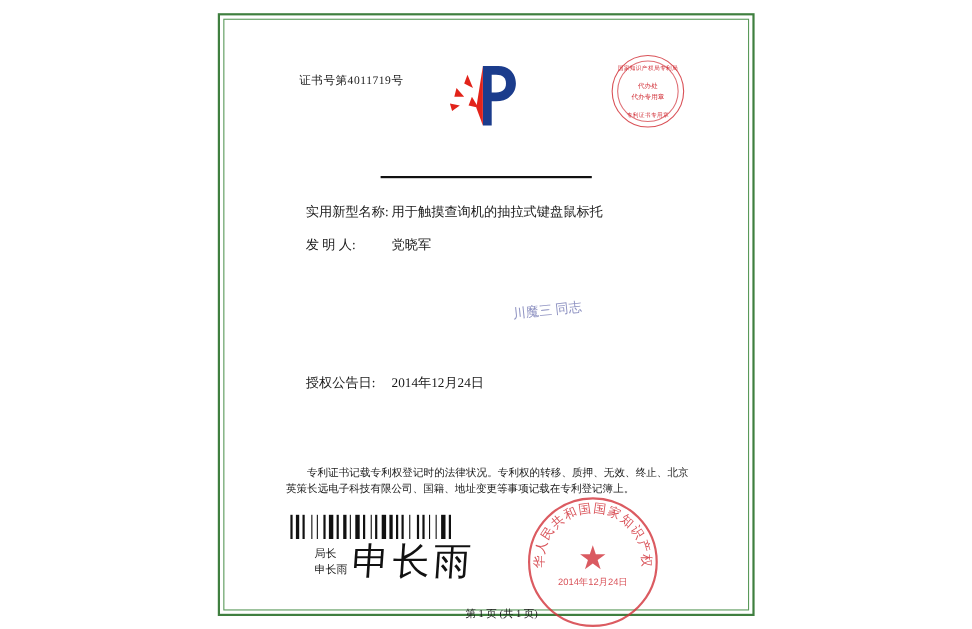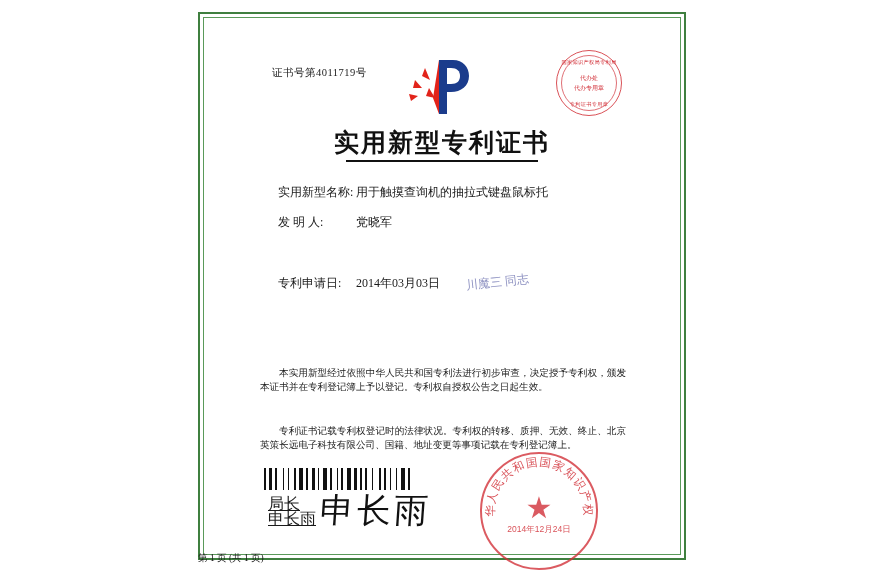--- a/index.html
+++ b/index.html
@@ -200,26 +200,25 @@
   .barcode .bar {
     position: absolute;
     top: 0;
     height: 22px;
     background: #111;
   }
 
   
   .director-label {
     position: absolute;
-    left: 70px;
+    left: 88px;
     top: 468px;
-    font-size: 16px;
+    font-size: 10px;
     line-height: 15px;
     color: #1a1a1a;
-    text-decoration: underline;
   }
   .signature {
     position: absolute;
     left: 122px;
     top: 460px;
     font-size: 34px;
     color: #111;
     font-family: "Liberation Serif", serif;
     letter-spacing: 3px;
     transform: skewX(-4deg);
@@ -272,20 +271,21 @@
     opacity: 0.85;
     font-family: "Liberation Sans", sans-serif;
   }
 
   
   .footer {
     position: absolute;
     left: 0;
     top: 524px;
     width: 516px;
+    text-align: center;
     font-size: 9.5px;
     color: #1a1a1a;
   }
 </style>
 </head>
 <body>
 
 <div class="page">
 
   <div class="cert-frame">
@@ -310,36 +310,34 @@
         <path d="M36 2 L50 2 C60 2 66 9 66 18 C66 28 58 34 48 34 L44 34 L44 56 L36 56 Z" fill="#1b3c8c"></path>
         <path d="M44 10 L48 10 C54 10 57 13 57 18 C57 23 54 26 48 26 L44 26 Z" fill="#ffffff"></path>
         <path d="M36 2 L36 56 L30 40 Z" fill="#e2231a"></path>
         <path d="M22 10 L27 22 L19 18 Z" fill="#e2231a"></path>
         <path d="M12 22 L19 30 L10 30 Z" fill="#e2231a"></path>
         <path d="M6 36 L15 38 L8 43 Z" fill="#e2231a"></path>
         <path d="M26 30 L32 40 L23 38 Z" fill="#e2231a"></path>
       </svg>
     </div>
 
-    <div class="main-title">实用新型专利证书</div>
     <div class="title-rule"></div>
 
     <div class="field f1">
       <span class="lbl">实用新型名称:</span><span class="val">用于触摸查询机的抽拉式键盘鼠标托</span>
     </div>
     <div class="field f2">
       <span class="lbl">发 明 人:</span><span class="val">党晓军</span>
     </div>
-    <div class="field f4">
-      <span class="lbl">专利申请日:</span><span class="val">2014年03月03日</span>
+    <div class="field f6">
+      <span class="lbl">授权公告日:</span><span class="val">2014年12月24日</span>
     </div>
 
     <div class="hand-note">川魔三 同志</div>
 
-    <div class="para p1">本实用新型经过依照中华人民共和国专利法进行初步审查，决定授予专利权，颁发本证书并在专利登记簿上予以登记。专利权自授权公告之日起生效。</div>
     <div class="para p3">专利证书记载专利权登记时的法律状况。专利权的转移、质押、无效、终止、北京英策长远电子科技有限公司、国籍、地址变更等事项记载在专利登记簿上。</div>
 
     <div class="barcode">
         <div class="bar" style="left: 0px; width: 2px;"></div>
         <div class="bar" style="left: 5px; width: 3px;"></div>
         <div class="bar" style="left: 11px; width: 2px;"></div>
         <div class="bar" style="left: 19px; width: 1px;"></div>
         <div class="bar" style="left: 24px; width: 1px;"></div>
         <div class="bar" style="left: 30px; width: 2px;"></div>
         <div class="bar" style="left: 35px; width: 4px;"></div>

